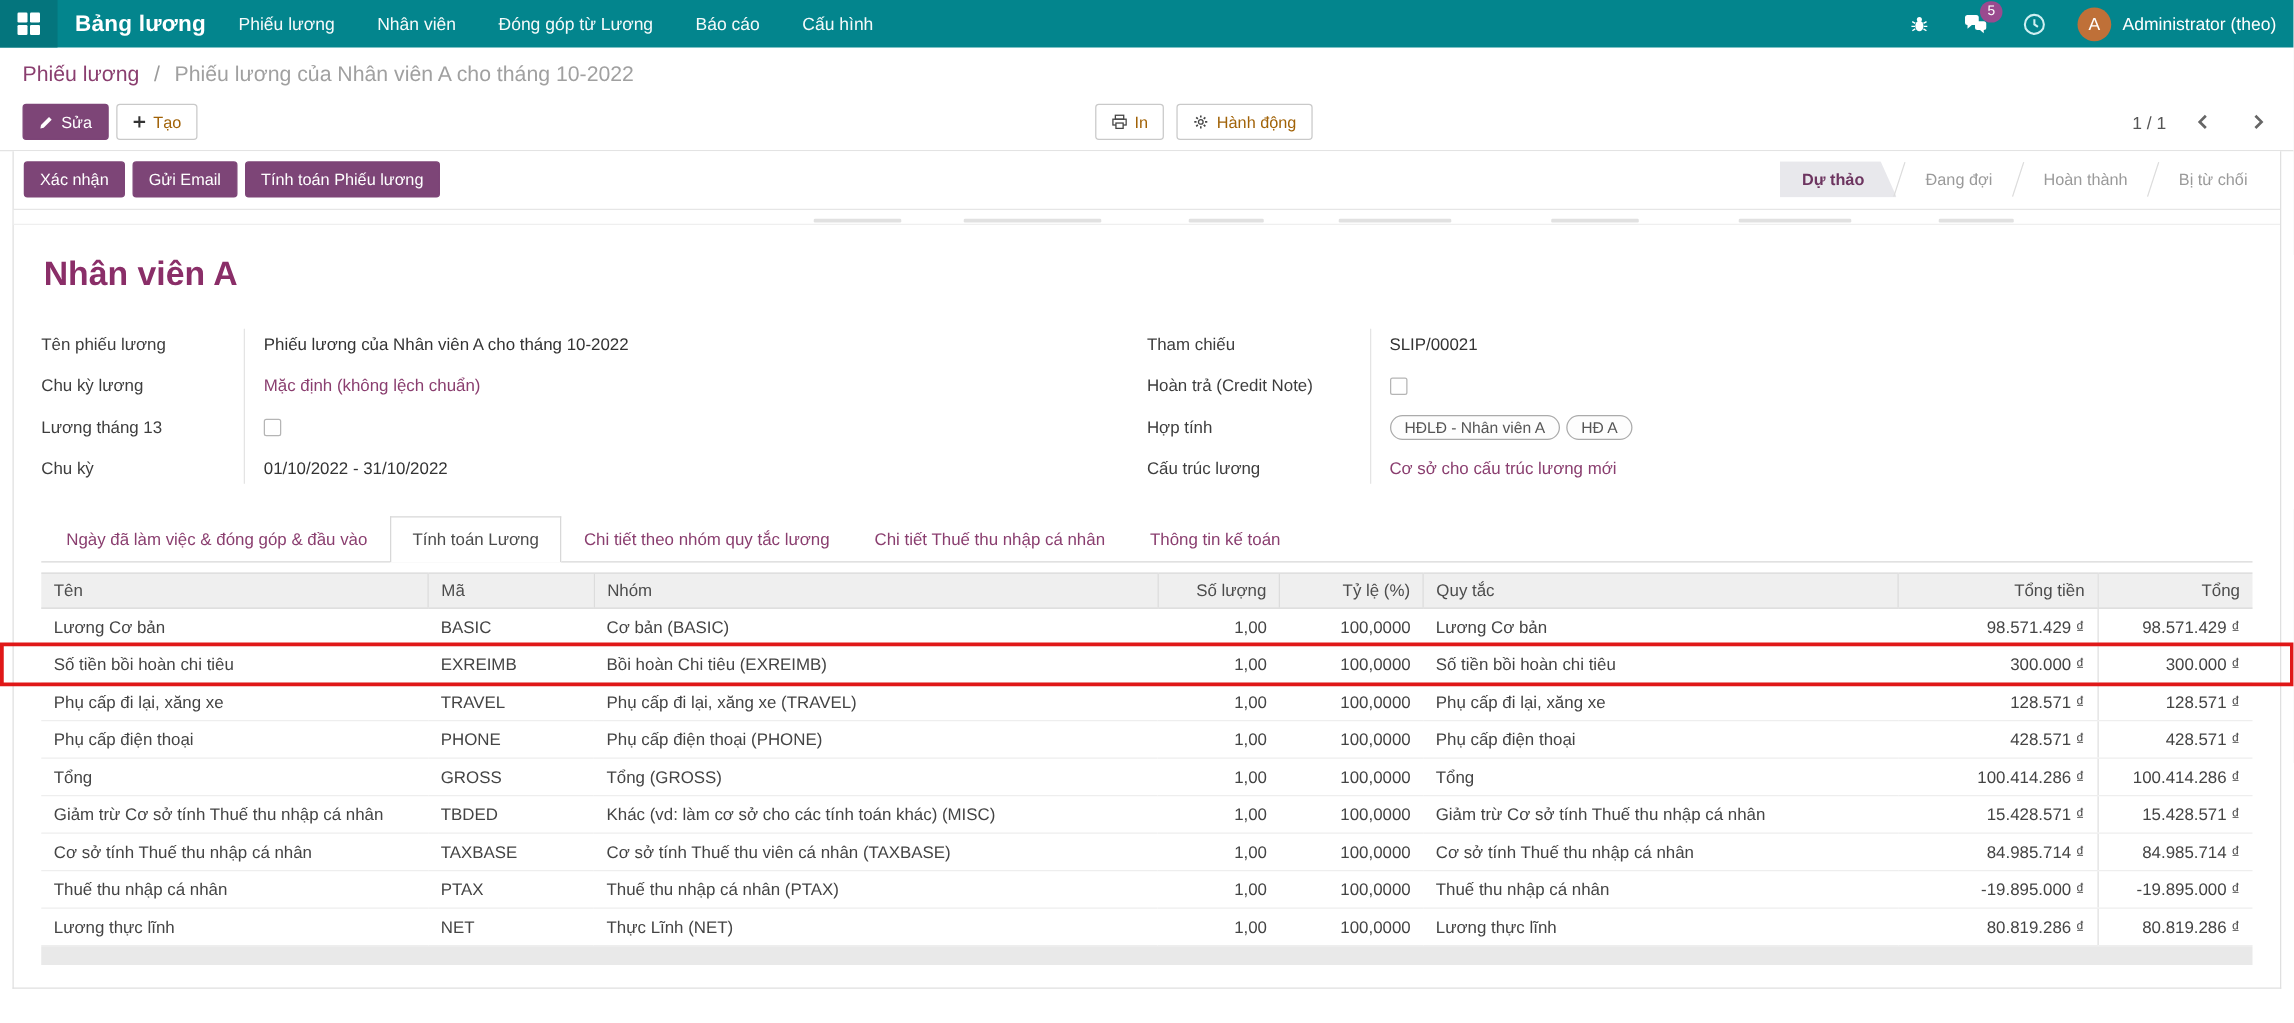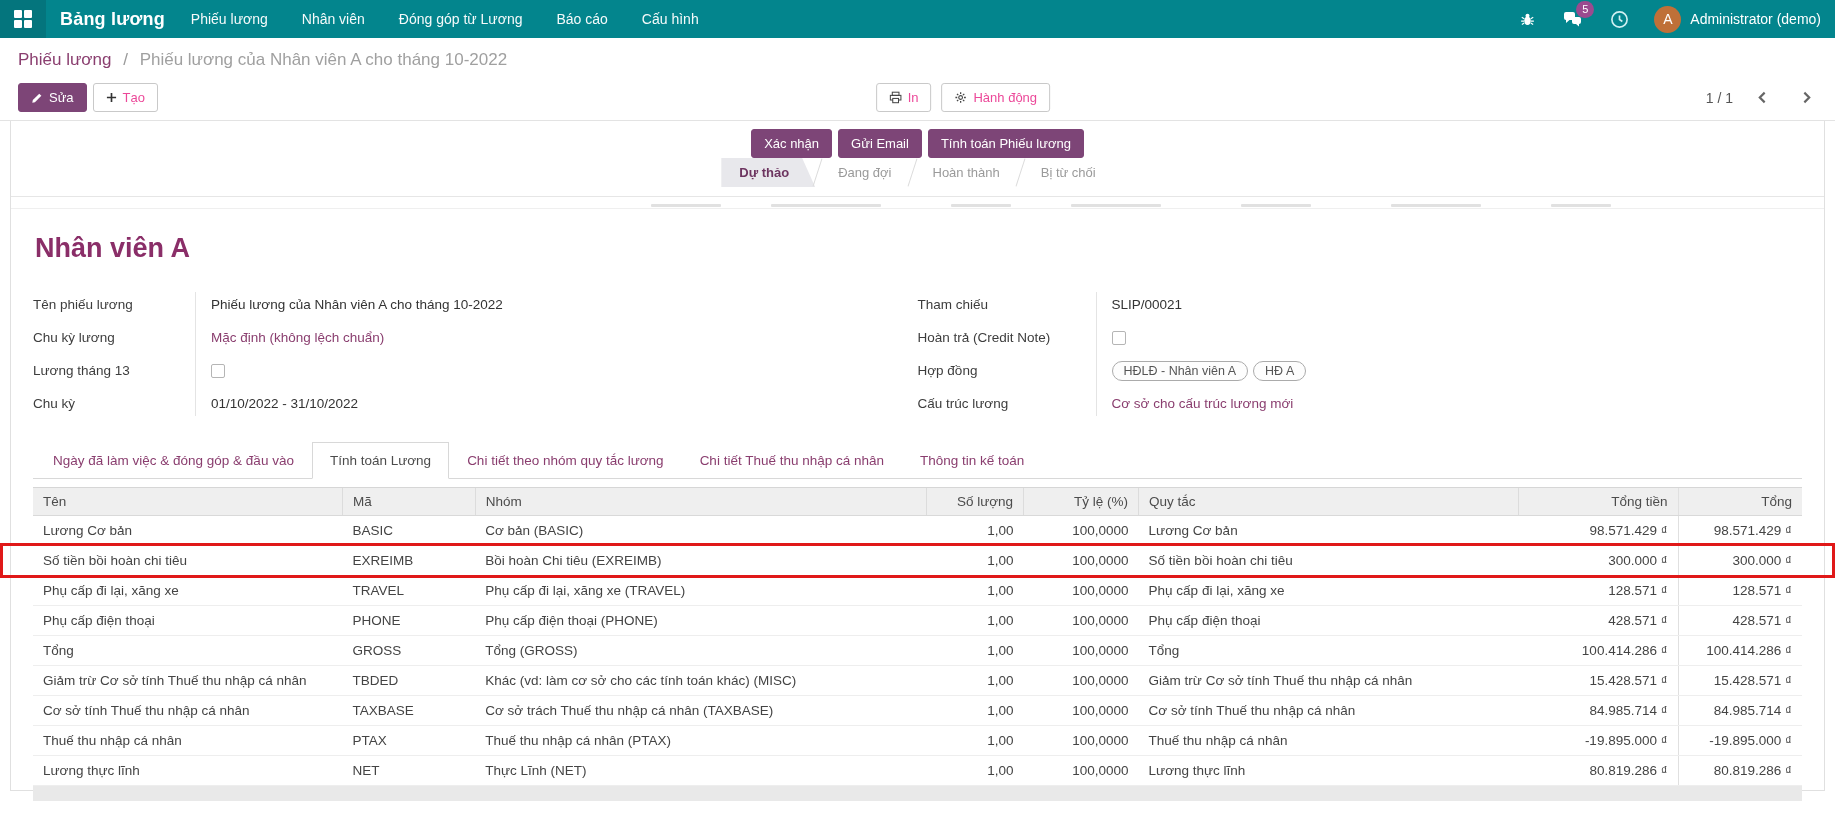--- a/index.html
+++ b/index.html
@@ -23,32 +23,32 @@
   .user-name { font-size:14px; }
 
   
   .breadcrumb-row { padding:12px 18px 6px; font-size:17px; }
   .bc-parent { color:#8A3E6F; cursor:pointer; }
   .bc-sep { color:#9a9a9a; margin:0 7px; }
   .bc-current { color:#a0a0a0; }
 
   
   .toolbar { position:relative; display:flex; align-items:center; padding:7px 18px 8px; border-bottom:1px solid #e3e3e3; }
-  .btn { display:inline-flex; align-items:center; gap:6px; font-size:13px; padding:6px 12px; border:1px solid #c9c9c9; border-radius:3px; background:#fff; color:#ec4899; cursor:pointer; }
+  .btn { display:inline-flex; align-items:center; gap:6px; font-size:13px; padding:6px 12px; border:1px solid #c9c9c9; border-radius:3px; background:#fff; color:#a16207; cursor:pointer; }
   .btn-primary { background:#7D4577; border-color:#7D4577; color:#fff; }
   .toolbar-left { display:flex; gap:6px; }
   .toolbar-center { position:absolute; left:50%; transform:translateX(-24%); display:flex; gap:10px; }
   .toolbar-right { margin-left:auto; display:flex; align-items:center; gap:18px; color:#555; }
   .pager-text { font-size:14px; }
   .pager-nav { display:flex; gap:22px; }
   .pager-nav .icon-btn { color:#666; }
 
   
   .sheet { margin:0 10px; background:#fff; border:1px solid #e0e0e0; border-top:none; height:670px; position:relative; }
-  .status-row { display:flex; align-items:center; justify-content:space-between; padding:8px 8px 9px; border-bottom:1px solid #e6e6e6;flex-direction:column; }
+  .status-row { display:flex; align-items:center; justify-content:space-between; padding:8px 8px 9px; border-bottom:1px solid #e6e6e6; }
   .status-actions { display:flex; gap:6px; }
   .statusbar { display:flex; align-items:stretch; font-size:13px; color:#9a9a9a; }
   .sb-item { padding:7px 18px; cursor:pointer; display:flex; align-items:center; }
   .sb-item.active { background:#E8E8EC; color:#6d3560; font-weight:bold; clip-path:polygon(0 0, calc(100% - 13px) 0, 100% 100%, 0 100%); padding-right:26px; }
   .sb-divider { width:1px; background:#dcdcdc; transform:rotate(18deg); margin:0 2px; }
 
   .partial-strip { height:12px; overflow:hidden; border-bottom:1px solid #efefef; position:relative; background:#fff; }
   .partial-strip i { position:absolute; top:7px; height:3px; background:#c9c9c9; opacity:.55; border-radius:1px; }
 
   .sheet-content { padding:0 22px; }
@@ -133,21 +133,21 @@
         <span class="badge">5</span>
       </span>
       <span class="icon-btn">
         <svg width="19" height="19" viewBox="0 0 16 16">
             <circle cx="8" cy="8" r="6.4" fill="none" stroke="#cfeff1" stroke-width="1.4"></circle>
             <path d="M8 4.6V8l2.4 1.7" fill="none" stroke="#cfeff1" stroke-width="1.4"></path>
           </svg>
       </span>
       <span class="user-zone">
         <span class="avatar">A</span>
-        <span class="user-name">Administrator (demo)</span>
+        <span class="user-name">Administrator (theo)</span>
       </span>
     </div>
   </div>
 
   <div class="breadcrumb-row">
     <span class="bc-parent">Phiếu lương</span>
     <span class="bc-sep">/</span>
     <span class="bc-current">Phiếu lương của Nhân viên A cho tháng 10-2022</span>
   </div>
 
@@ -258,21 +258,21 @@
             <span class="vline"></span>
             <div class="field-row">
               <div class="field-label">Tham chiếu</div>
               <span class="field-value">SLIP/00021</span>
             </div>
             <div class="field-row">
               <div class="field-label">Hoàn trả (Credit Note)</div>
               <span class="checkbox"></span>
             </div>
             <div class="field-row">
-              <div class="field-label">Hợp đồng</div>
+              <div class="field-label">Hợp tính</div>
               <div class="tags">
                 <span class="tag-pill">HĐLĐ - Nhân viên A</span>
                 <span class="tag-pill">HĐ A</span>
               </div>
             </div>
             <div class="field-row">
               <div class="field-label">Cấu trúc lương</div>
               <span class="field-value link">Cơ sở cho cấu trúc lương mới</span>
             </div>
           </div>
@@ -367,21 +367,21 @@
                 <td>Khác (vd: làm cơ sở cho các tính toán khác) (MISC)</td>
                 <td class="al-r">1,00</td>
                 <td class="al-r">100,0000</td>
                 <td>Giảm trừ Cơ sở tính Thuế thu nhập cá nhân</td>
                 <td class="al-r">15.428.571 ₫</td>
                 <td class="al-r col-last">15.428.571 ₫</td>
               </tr>
               <tr>
                 <td>Cơ sở tính Thuế thu nhập cá nhân</td>
                 <td>TAXBASE</td>
-                <td>Cơ sở trách Thuế thu nhập cá nhân (TAXBASE)</td>
+                <td>Cơ sở tính Thuế thu viên cá nhân (TAXBASE)</td>
                 <td class="al-r">1,00</td>
                 <td class="al-r">100,0000</td>
                 <td>Cơ sở tính Thuế thu nhập cá nhân</td>
                 <td class="al-r">84.985.714 ₫</td>
                 <td class="al-r col-last">84.985.714 ₫</td>
               </tr>
               <tr>
                 <td>Thuế thu nhập cá nhân</td>
                 <td>PTAX</td>
                 <td>Thuế thu nhập cá nhân (PTAX)</td>

